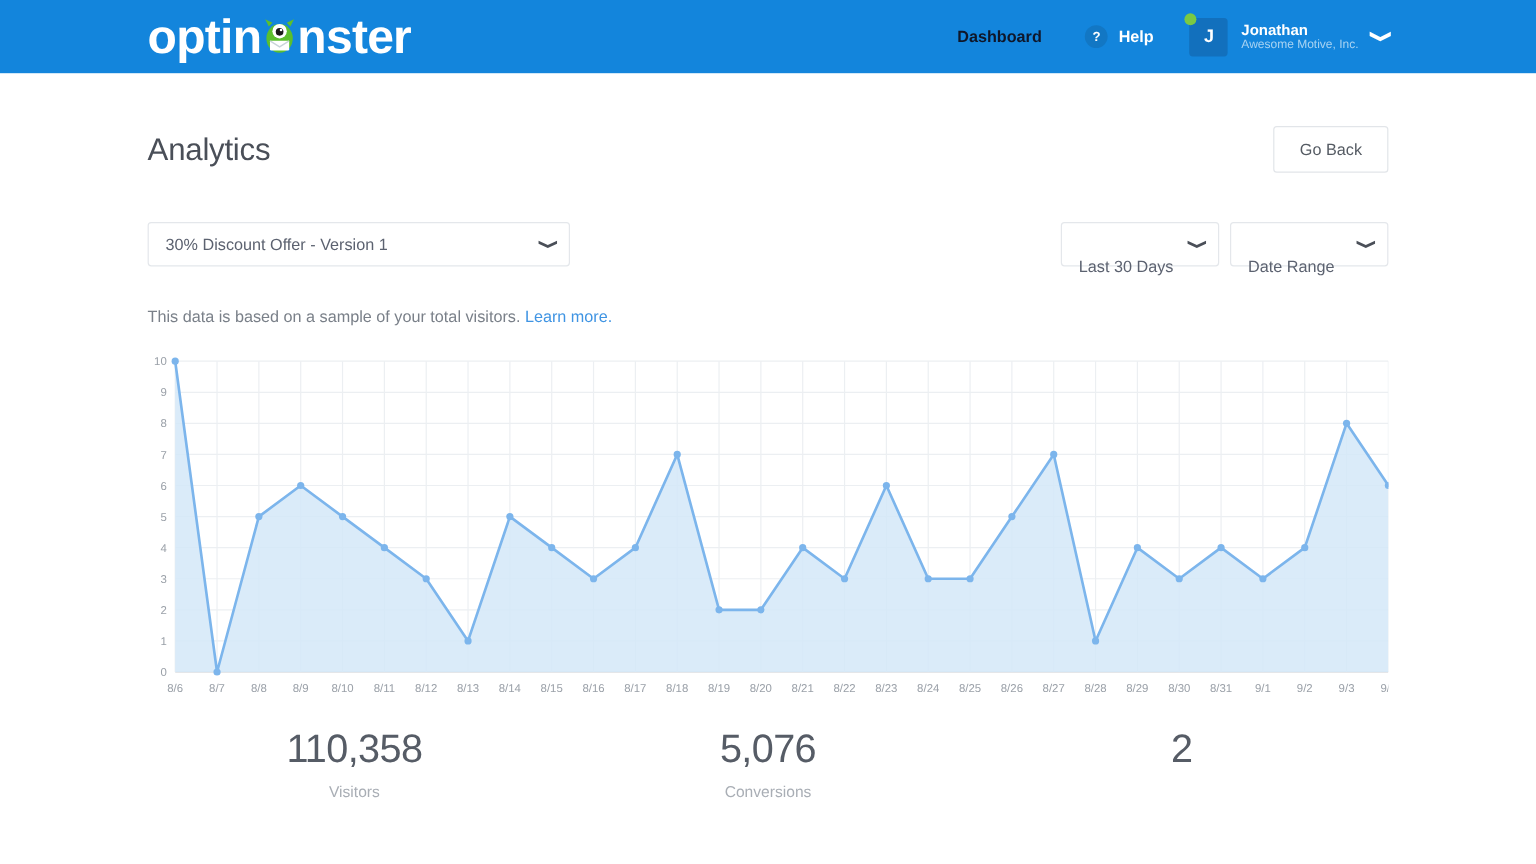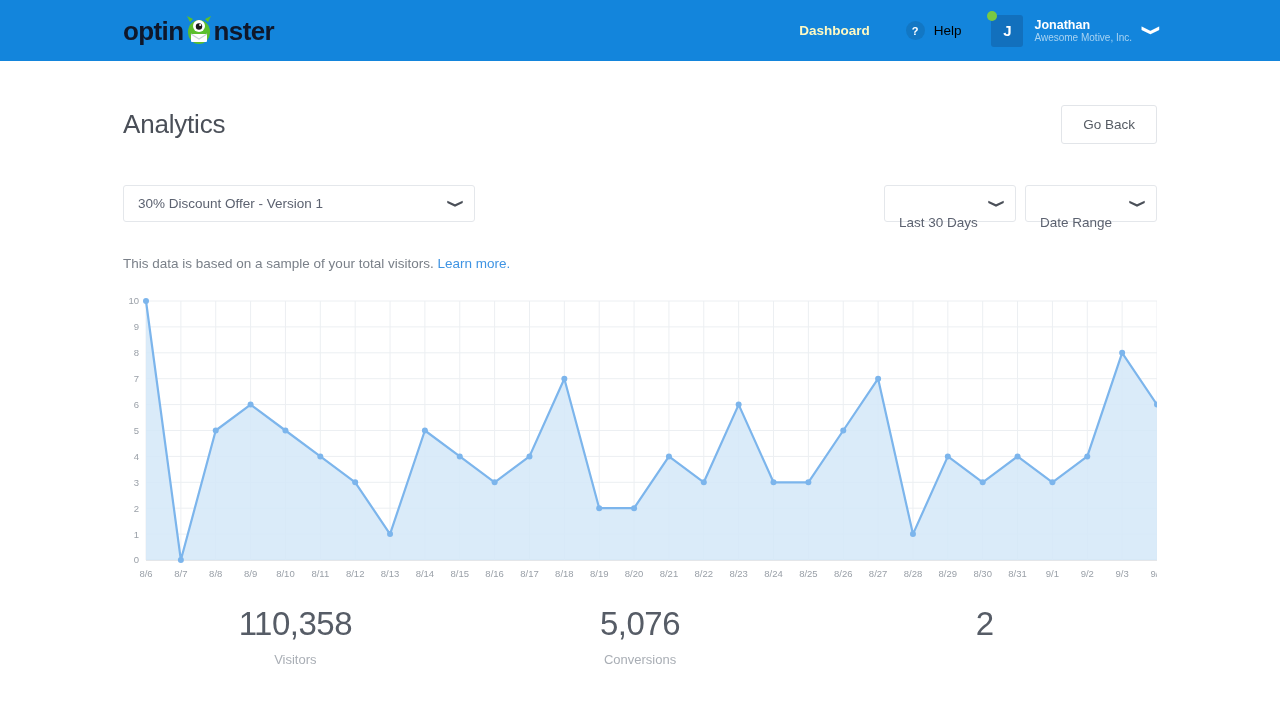--- a/index.html
+++ b/index.html
@@ -14,43 +14,43 @@
   
   .topbar {
     height: 61px;
     background: #1385dc;
     display: flex;
     align-items: center;
     padding: 0 123px 0 123px;
     position: relative;
   }
   .logo {
-    font-size: 26px;
+    font-size: 40px;
     font-weight: bold;
-    color: #0f172a;
+    color: #ffffff;
     letter-spacing: -0.6px;
     display: flex;
     align-items: center;
     line-height: 1;
     user-select: none;
   }
   .logo .mo-wrap { position: relative; display: inline-block; width: 30px; }
   .monster {
     position: absolute;
     left: 1px; top: -16px;
     width: 28px; height: 30px;
   }
   .topnav {
     margin-left: auto;
     display: flex;
     align-items: center;
     gap: 0;
   }
   .nav-link {
-    color: #fef9c3;
+    color: #0f172a;
     font-size: 13.5px;
     font-weight: bold;
     text-decoration: none;
     margin-right: 36px;
     white-space: nowrap;
   }
   .help-group {
     display: flex;
     align-items: center;
     margin-right: 30px;
@@ -61,21 +61,21 @@
     border-radius: 50%;
     background: #1277c4;
     color: #ffffff;
     font-size: 11px;
     font-weight: bold;
     display: flex;
     align-items: center;
     justify-content: center;
     margin-right: 9px;
   }
-  .help-label { color: #000000; font-size: 13.5px; font-weight: normal; }
+  .help-label { color: #ffffff; font-size: 13.5px; font-weight: bold; }
 
   .account {
     display: flex;
     align-items: center;
     cursor: pointer;
   }
   .avatar-wrap { position: relative; margin-right: 11px; }
   .avatar {
     width: 32px; height: 32px;
     background: #1270bd;

